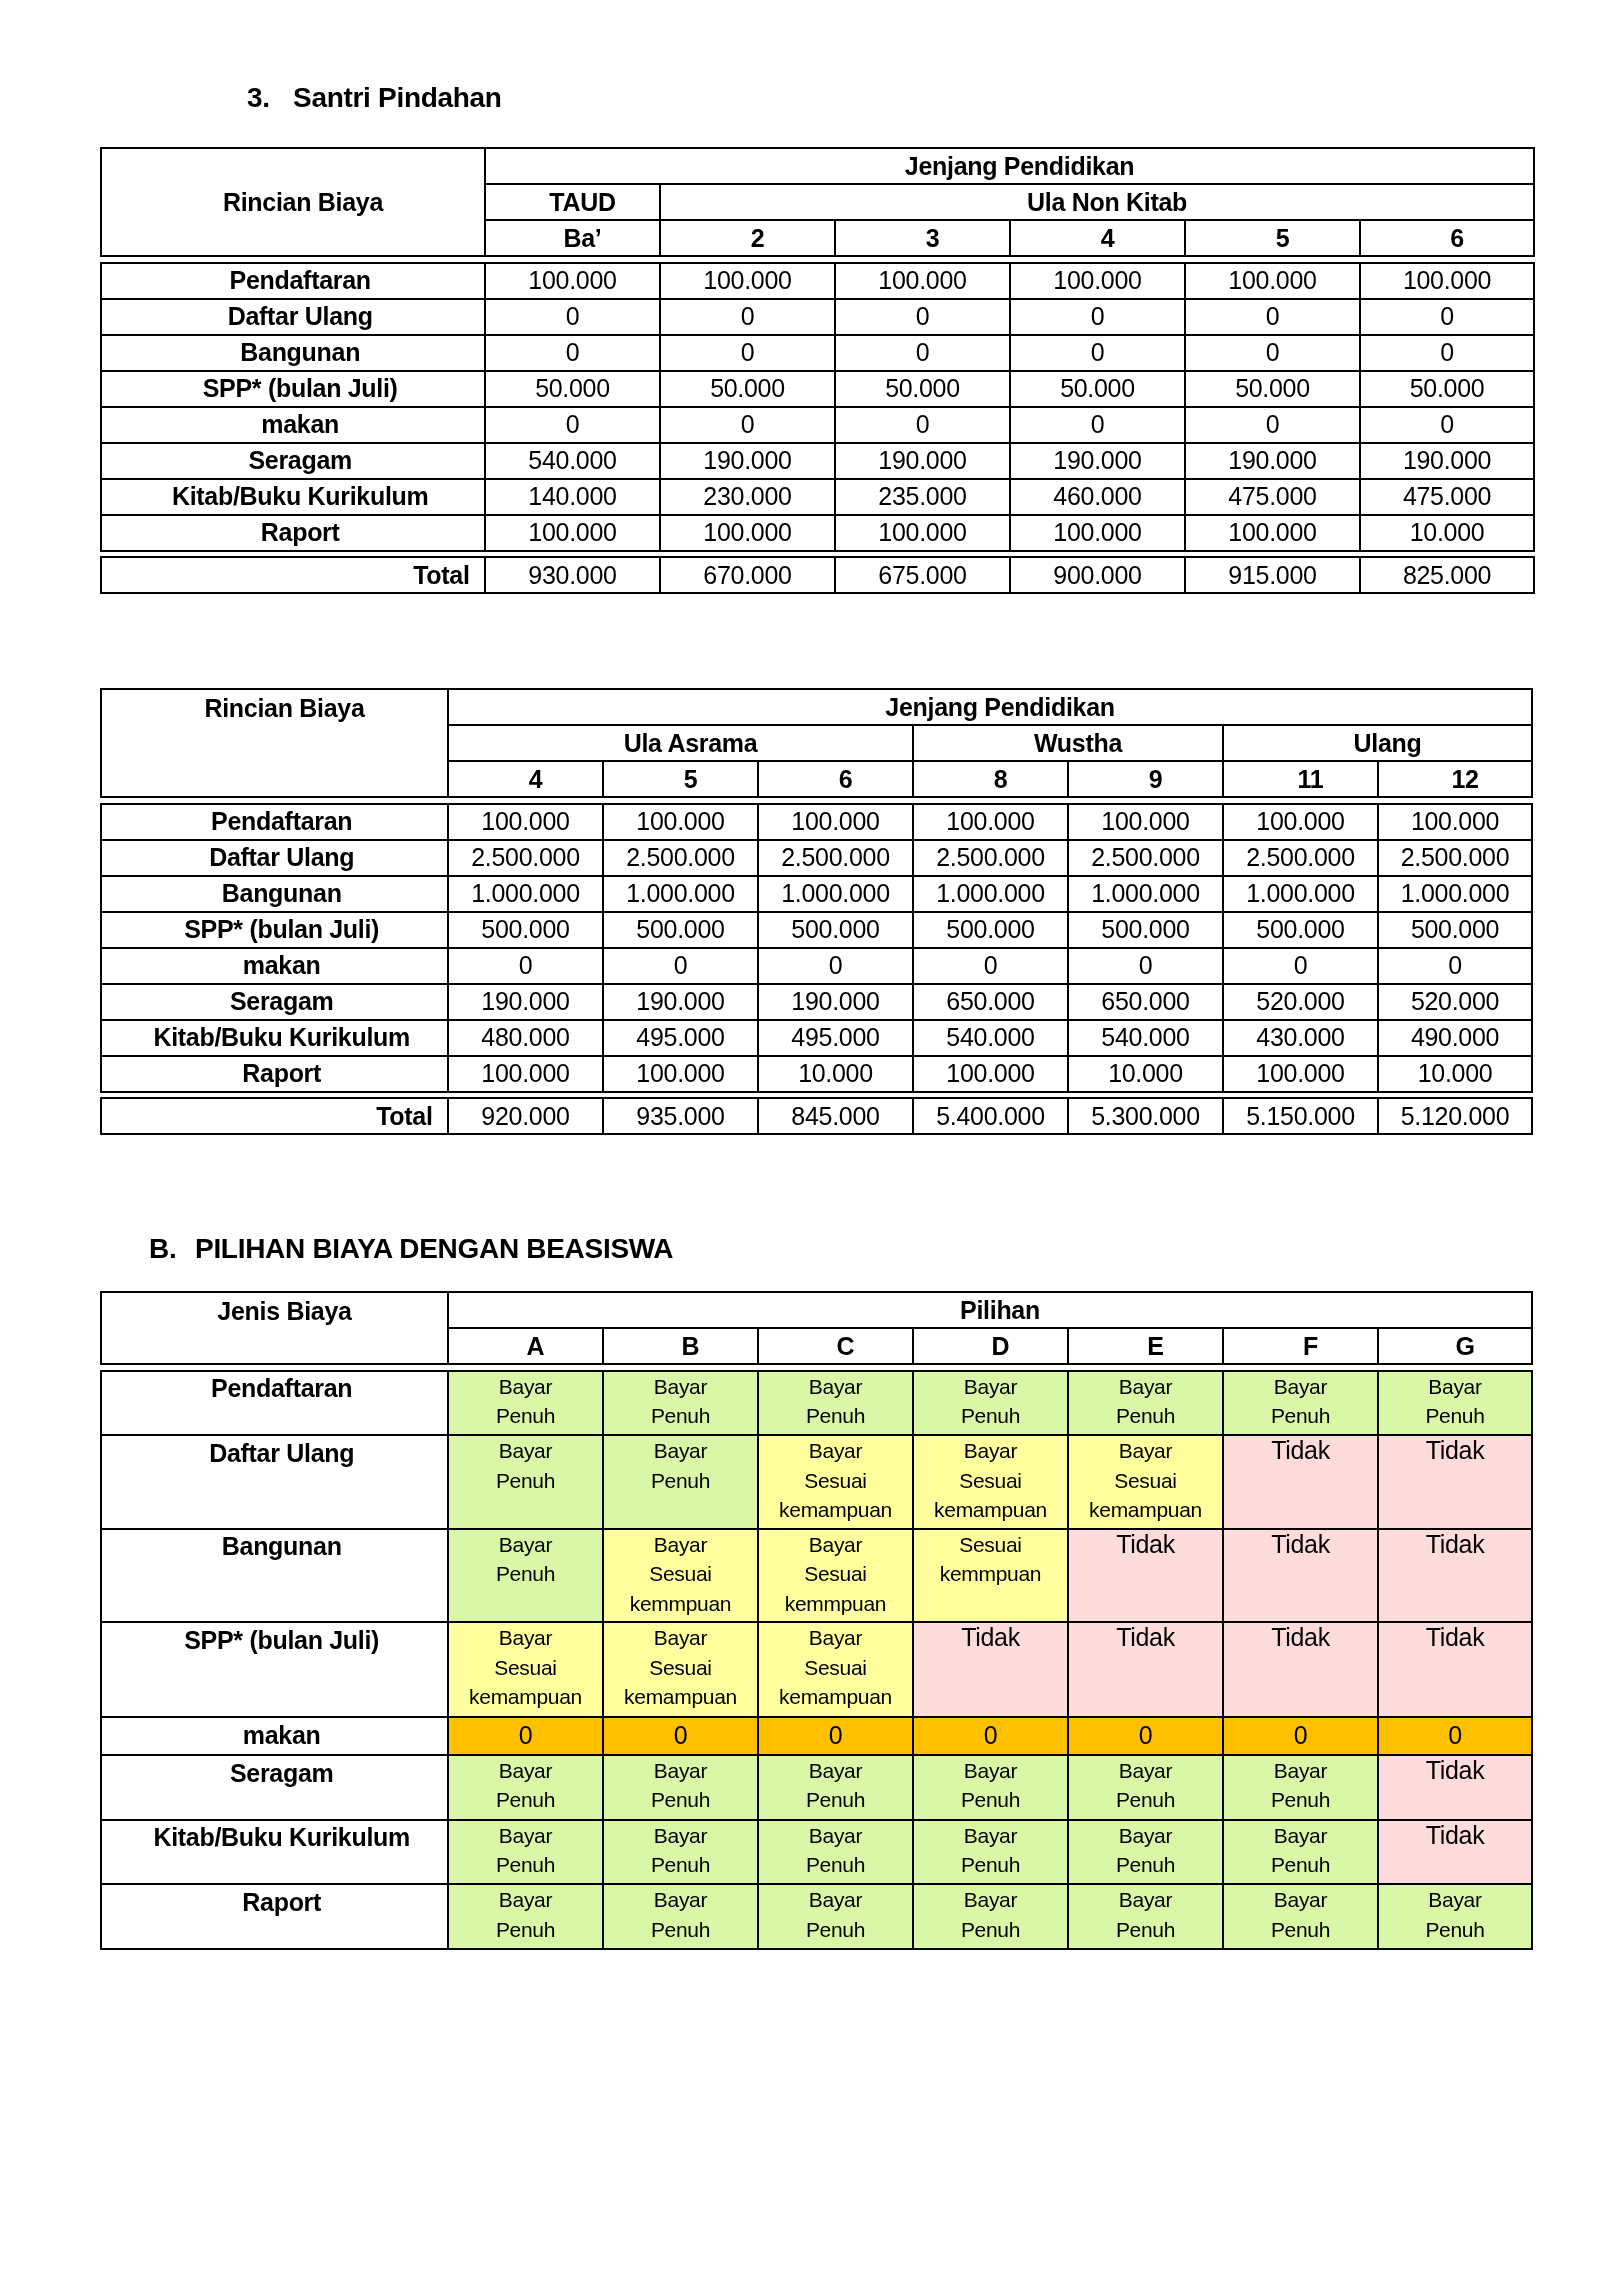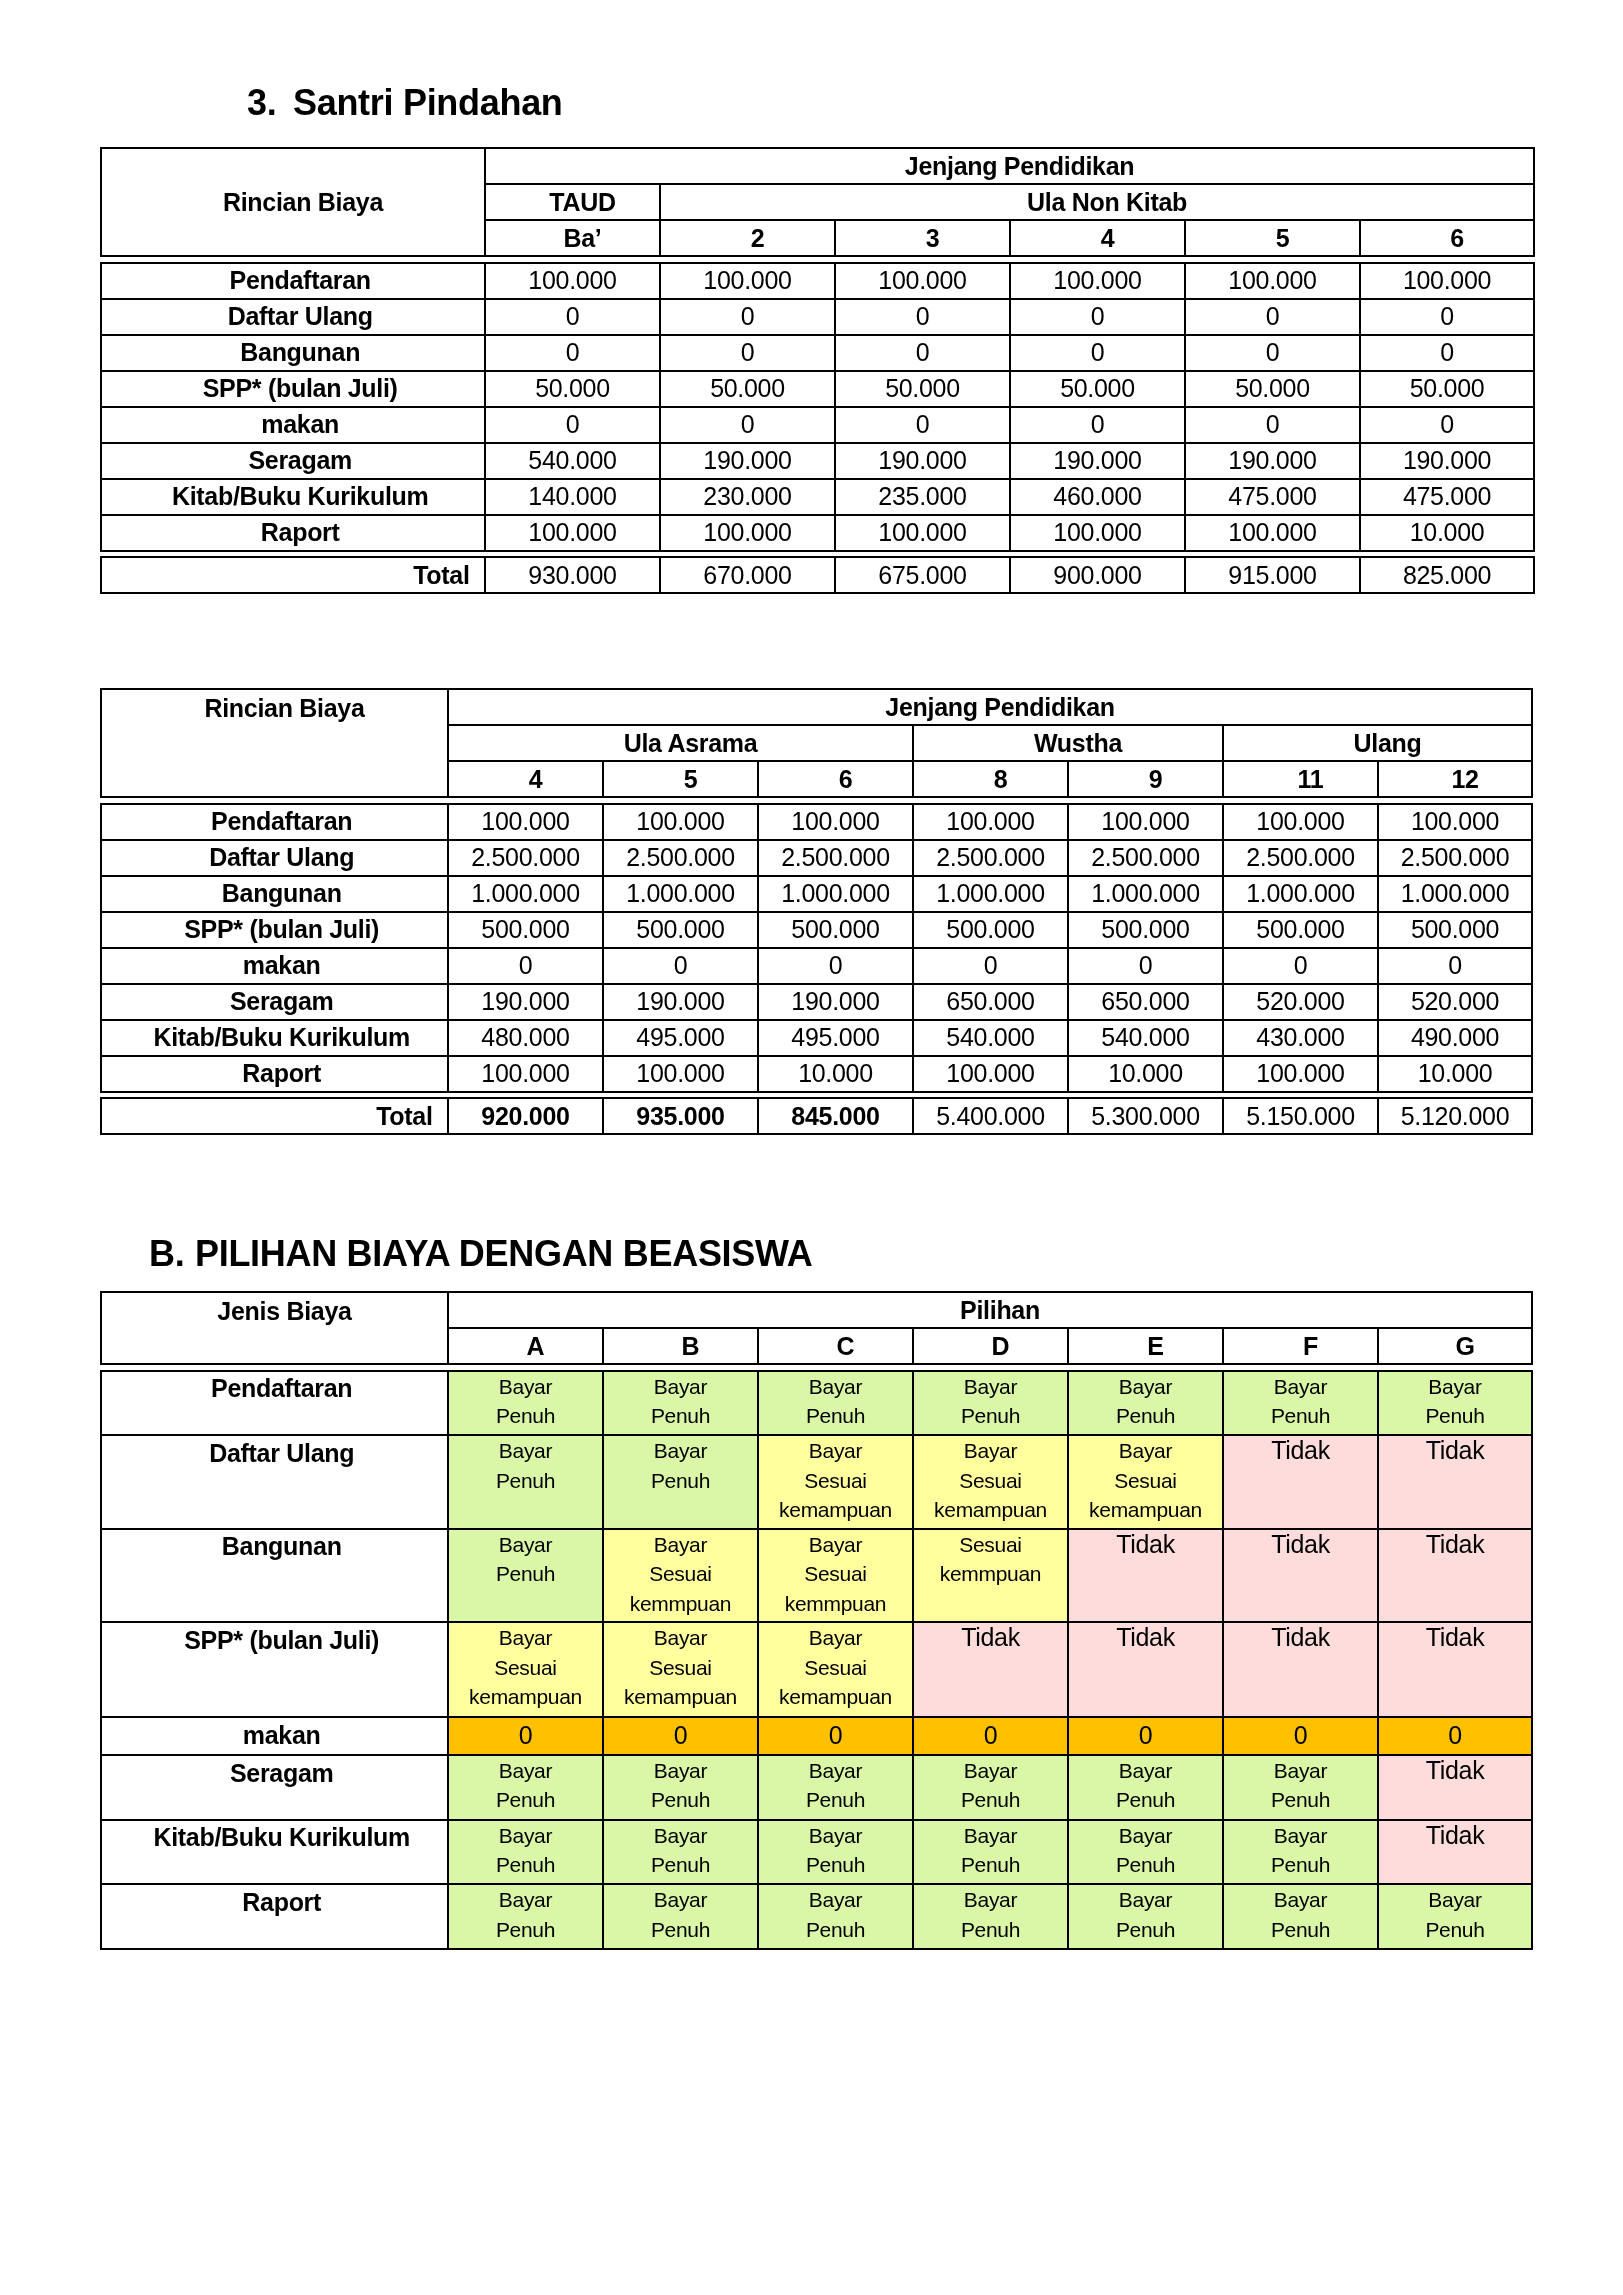--- a/index.html
+++ b/index.html
@@ -1,30 +1,30 @@
 <!DOCTYPE html>
 <html style="font-size:10.5px"><head>
 <meta charset="utf-8">
 <style>
   html, body { margin: 0; padding: 0; background: #ffffff; }
   body { width: 1623px; height: 2295px; position: relative; overflow: hidden;
          font-family: "Liberation Sans", "DejaVu Sans", sans-serif; color: #000; }
-  .heading { position: absolute; font-weight: bold; font-size: 36px; letter-spacing: -0.3px; white-space: nowrap; }
+  .heading { position: absolute; font-weight: bold; font-size: 28px; letter-spacing: -0.3px; white-space: nowrap; }
   .heading .num { display: inline-block; width: 46px; }
   table.fee { position: absolute; border-collapse: collapse; table-layout: fixed; }
   table.fee td, table.fee th { border: 2px solid #000; padding: 0; font-size: 25px; text-align: center;
          vertical-align: middle; white-space: nowrap; overflow: hidden; letter-spacing: -0.3px; }
   table.fee th { font-weight: bold; }
   td.label { text-align: center; padding-left: 14.4px !important; font-weight: bold; vertical-align: top; }
   tr.hdr th { height: 34px; padding-left: 20px; }
   tr.gap td { height: 4.6px; border-left: none; border-right: none; }
   tr.data td { height: 34px; }
   tr.total td { height: 34px; }
   td.total-label { text-align: right !important; padding-right: 14.4px !important; font-weight: bold; margin-top: 28px; }
-  .bold { font-weight: bold; }
+  .bold { font-weight: normal; }
   
   table.opt td.c { font-size: 21px; line-height: 29.4px; vertical-align: top; white-space: normal; }
   table.opt td.c.big { font-size: 25px; }
   .g { background: #d9f7a7; }
   .y { background: #ffff9e; }
   .p { background: #ffdcdc; }
   .o { background: #ffc000; }
   .cell-line { display: block; }
 </style>
 </head>

